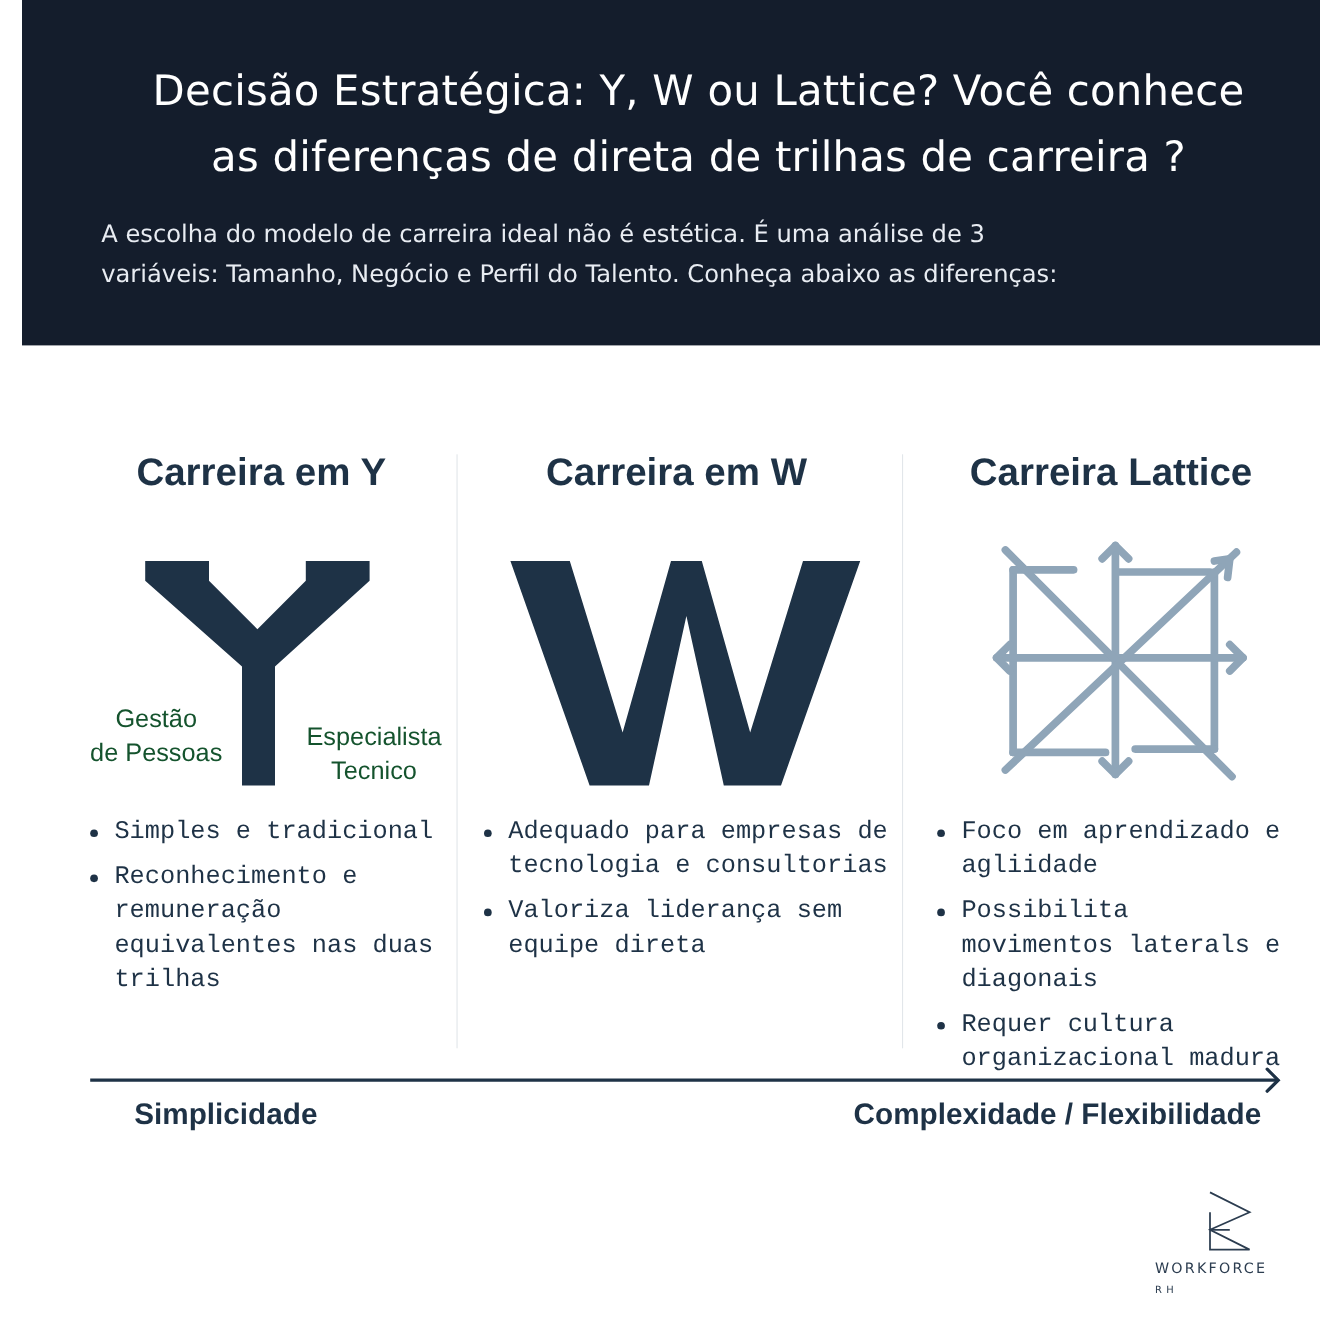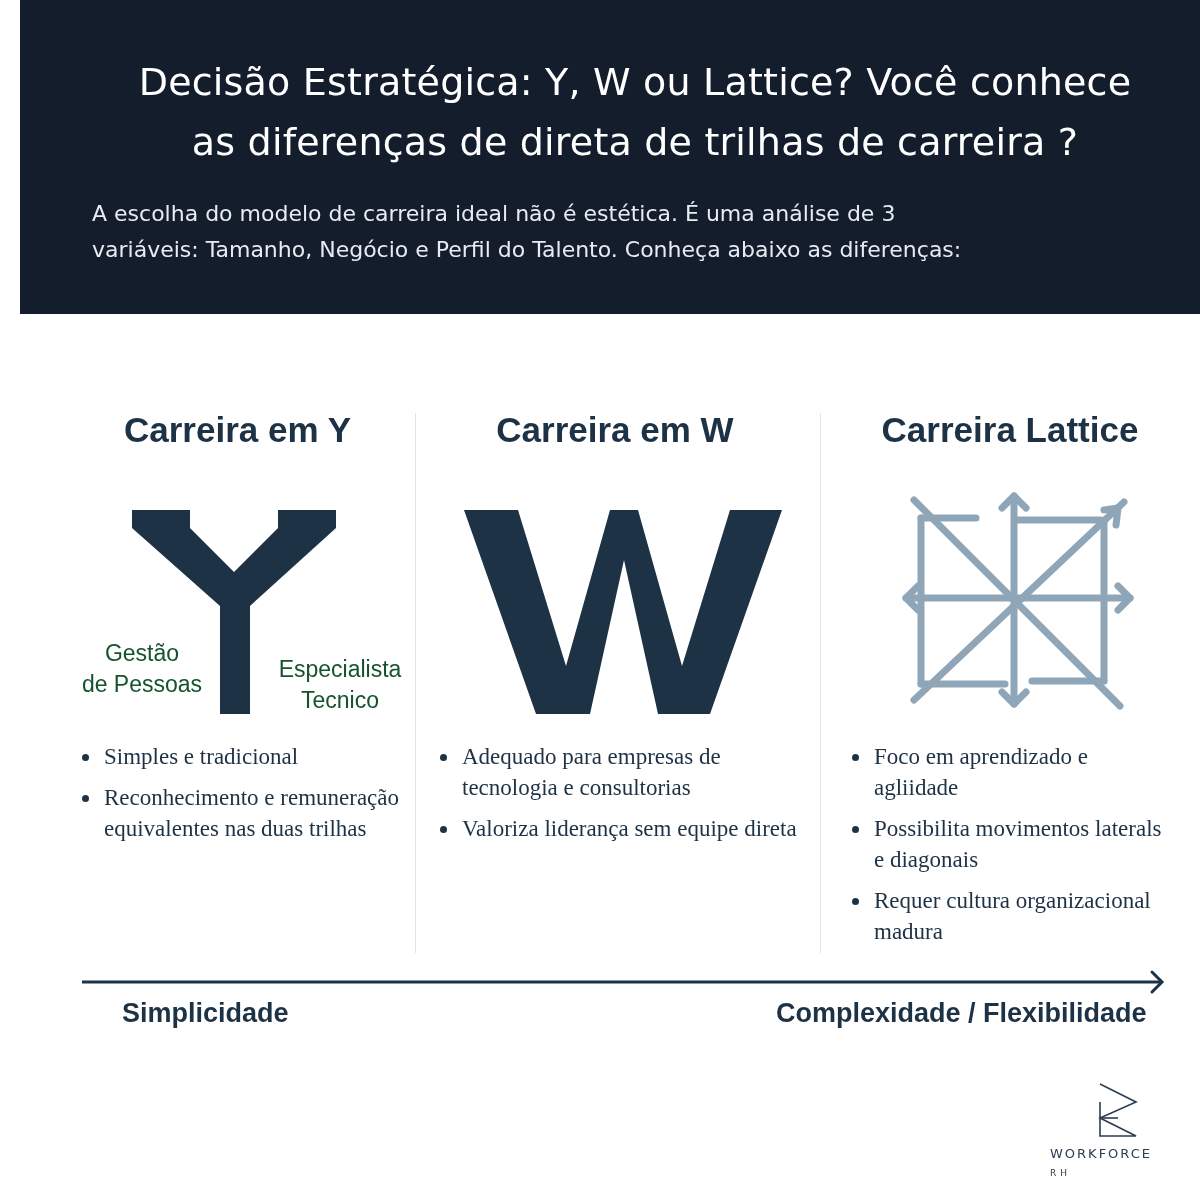--- a/index.html
+++ b/index.html
@@ -14,21 +14,21 @@
               font-family: "DejaVu Sans", sans-serif; font-size: 22px; line-height: 36px; }
 
   .divider { position: absolute; top: 413px; width: 1px; height: 540px; background: #e2e6ea; }
 
   .col-title { position: absolute; top: 410px; font-family: "Liberation Sans", sans-serif; font-weight: bold;
                font-size: 35px; color: #1e3246; text-align: center; white-space: nowrap; }
 
   .side-label { position: absolute; font-family: "Liberation Sans", sans-serif; font-size: 23px; line-height: 31px;
                 color: #14532d; text-align: center; }
 
-  .bullets { position: absolute; list-style: none; font-family: Liberation Serif, serif;
+  .bullets { position: absolute; list-style: none; font-family: Liberation Mono, monospace;
              font-size: 23px; line-height: 31px; color: #1e3246; }
   .bullets li { position: relative; padding-left: 24px; margin-bottom: 10px; }
   .bullets li::before { content: ""; position: absolute; left: 2px; top: 13px; width: 7px; height: 7px;
                         border-radius: 50%; background: #1e3246; }
 
   .axis-label { position: absolute; top: 998px; font-family: "Liberation Sans", sans-serif; font-weight: bold;
                 font-size: 27px; color: #1e3246; white-space: nowrap; }
 
   .logo-text { position: absolute; left: 1050px; width: 130px; text-align: left;
                font-family: "DejaVu Sans", sans-serif; color: #2c3d50; }

